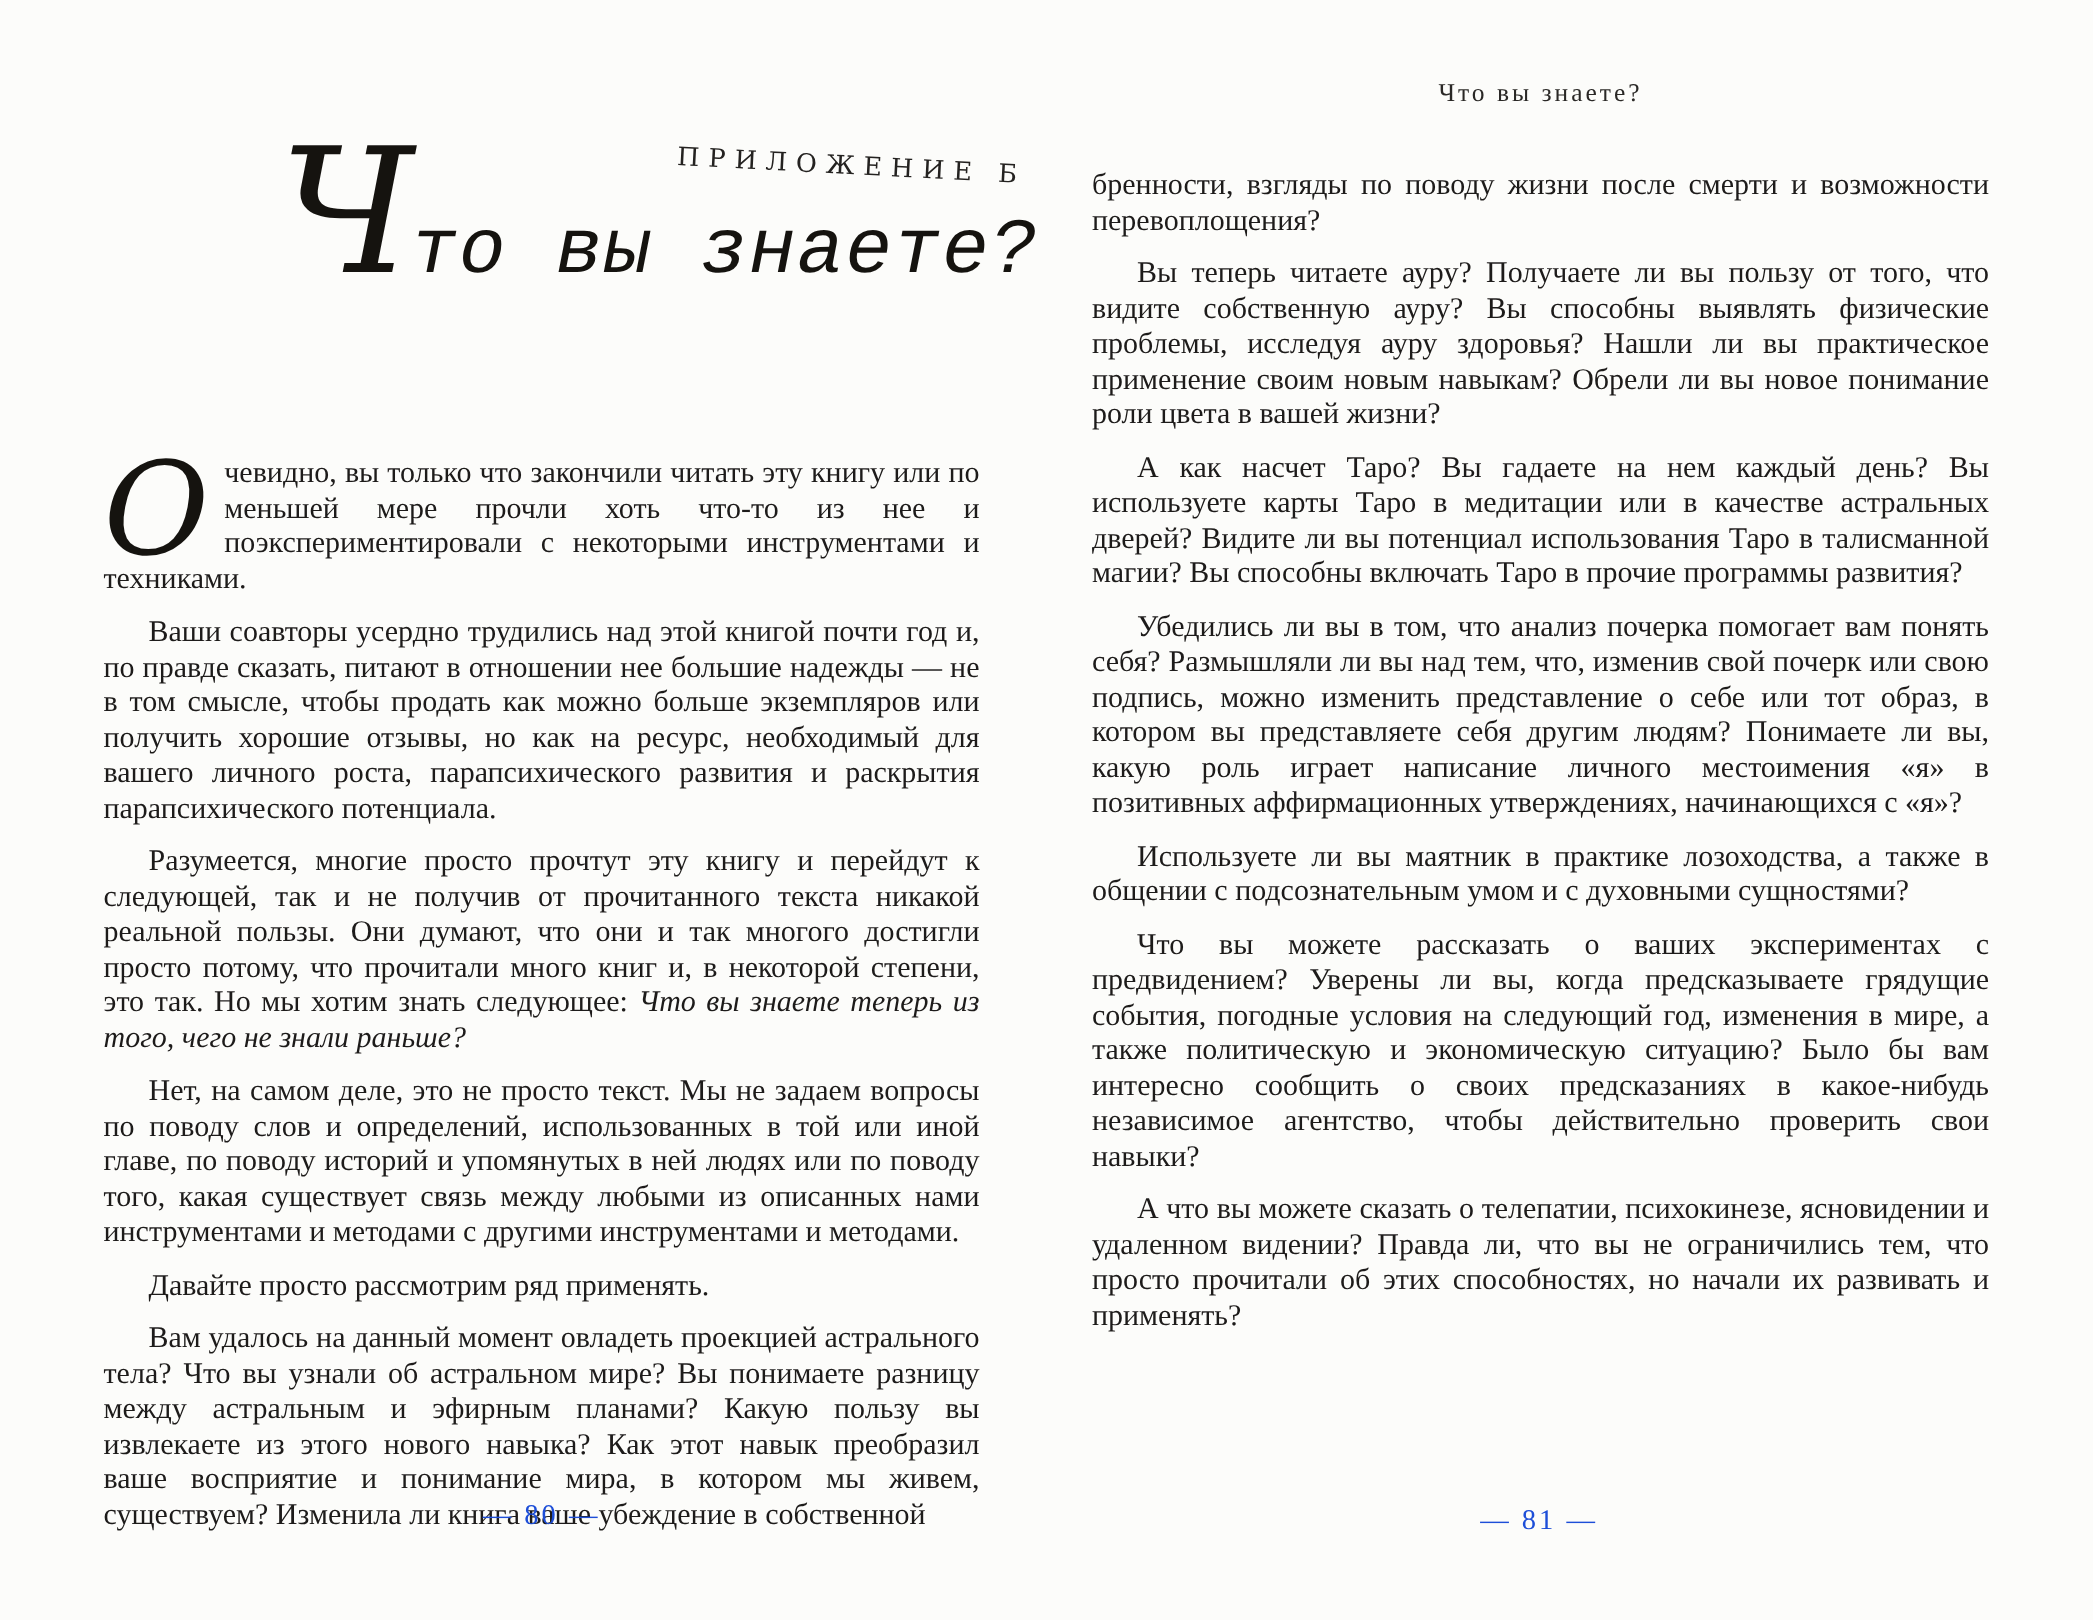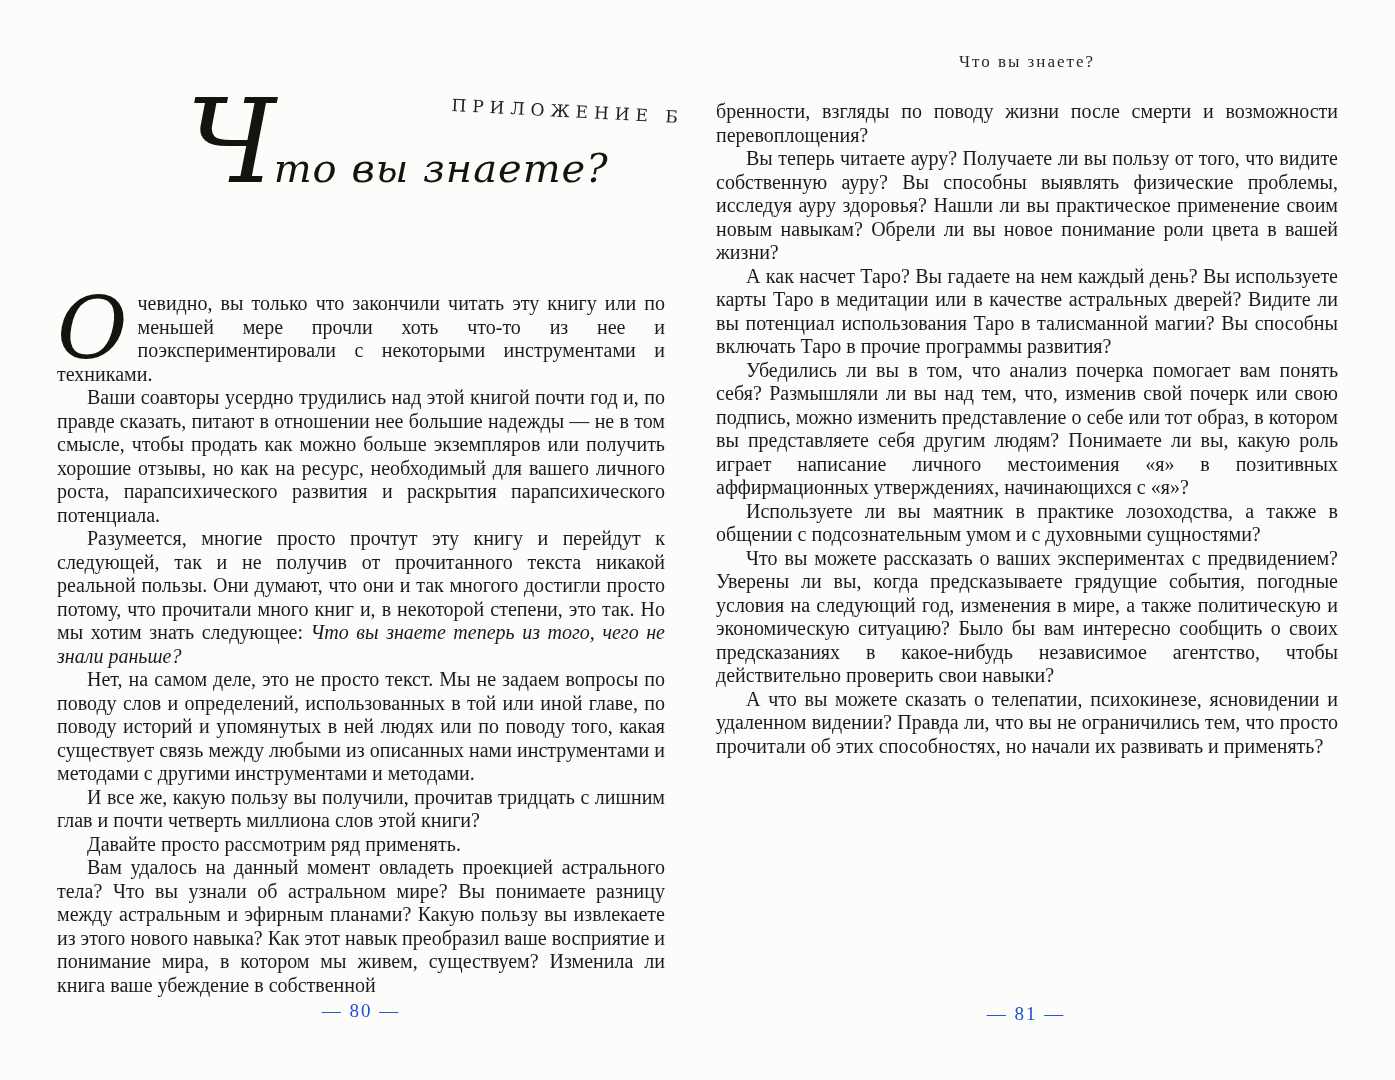--- a/index.html
+++ b/index.html
@@ -17,29 +17,29 @@
     font-size:17px;letter-spacing:6px;
     text-transform:uppercase;color:#242220;
     transform:rotate(3deg);transform-origin:left top;
     white-space:nowrap;
   }
   .chapter-title{
     position:absolute;left:186px;top:84px;white-space:nowrap;
     font-family:"DejaVu Serif", serif;font-style:italic;color:#15130f;
   }
   .title-initial{font-size:116px;line-height:1;letter-spacing:-2px;}
-  .title-rest{font-size:40px;letter-spacing:1px;}
+  .title-rest{font-size:52px;letter-spacing:1px;font-family:Liberation Mono, monospace;}
   .body-col{
     text-align:justify;
     font-size:20px;line-height:23.5px;
     hyphens:auto;-webkit-hyphens:auto;
   }
   .left-body{position:absolute;left:57px;top:292px;width:608px;}
   .right-body{position:absolute;left:716px;top:100px;width:622px;}
-  .body-col p{margin:0;text-indent:30px;}
+  .body-col p{margin:12px;text-indent:30px;}
   .body-col p.no-indent{text-indent:0;}
   .body-col p.has-dropcap{text-indent:0;}
   .drop-cap{
     float:left;
     font-family:"DejaVu Serif", serif;font-style:italic;
     font-size:86px;line-height:64px;
     padding:4px 10px 0 0;color:#15130f;
   }
   .em-inline{font-style:italic;}
   .running-header{
@@ -66,21 +66,20 @@
 
   <div class="body-col left-body">
     <p class="has-dropcap">
       <span class="drop-cap">О</span><span>чевидно, вы только что закончили читать эту книгу или по меньшей мере прочли хоть что-то из нее и поэкспериментировали с некоторыми инструментами и техниками.</span>
     </p>
     <p>Ваши соавторы усердно трудились над этой книгой почти год и, по правде сказать, питают в отношении нее большие надежды — не в том смысле, чтобы продать как можно больше экземпляров или получить хорошие отзывы, но как на ресурс, необходимый для вашего личного роста, парапсихического развития и раскрытия парапсихического потенциала.</p>
     <p>
       <span>Разумеется, многие просто прочтут эту книгу и перейдут к следующей, так и не получив от прочитанного текста никакой реальной пользы. Они думают, что они и так многого достигли просто потому, что прочитали много книг и, в некоторой степени, это так. Но мы хотим знать следующее: </span><span class="em-inline">Что вы знаете теперь из того, чего не знали раньше?</span>
     </p>
     <p>Нет, на самом деле, это не просто текст. Мы не задаем вопросы по поводу слов и определений, использованных в той или иной главе, по поводу историй и упомянутых в ней людях или по поводу того, какая существует связь между любыми из описанных нами инструментами и методами с другими инструментами и методами.</p>
-    <p>И все же, какую пользу вы получили, прочитав тридцать с лишним глав и почти четверть миллиона слов этой книги?</p>
     <p>Давайте просто рассмотрим ряд применять.</p>
     <p>Вам удалось на данный момент овладеть проекцией астрального тела? Что вы узнали об астральном мире? Вы понимаете разницу между астральным и эфирным планами? Какую пользу вы извлекаете из этого нового навыка? Как этот навык преобразил ваше восприятие и понимание мира, в котором мы живем, существуем? Изменила ли книга ваше убеждение в собственной</p>
   </div>
 
   <div class="page-number left">— 80 —</div>
 
   <div class="running-header">Что вы знаете?</div>
 
   <div class="body-col right-body">
     <p class="no-indent">бренности, взгляды по поводу жизни после смерти и возможности перевоплощения?</p>

